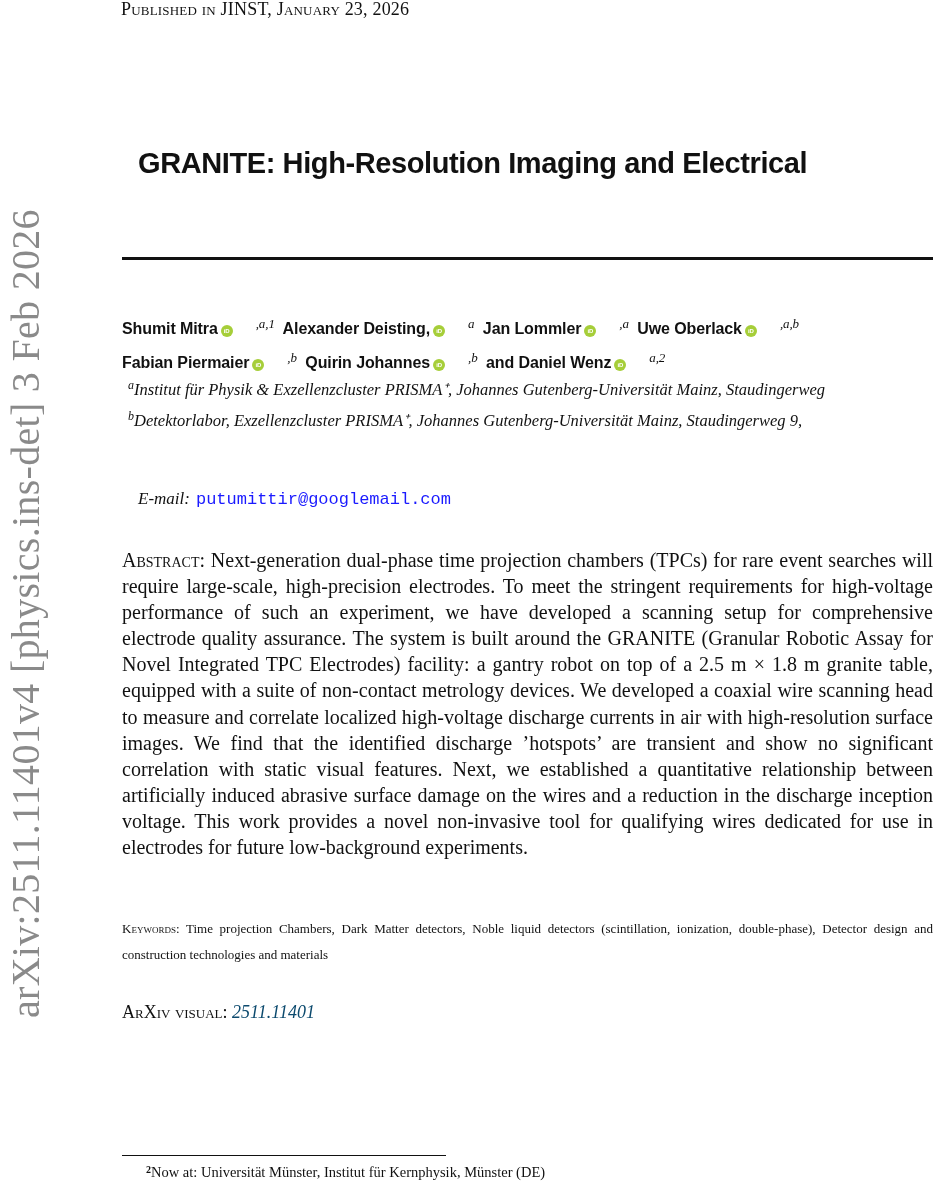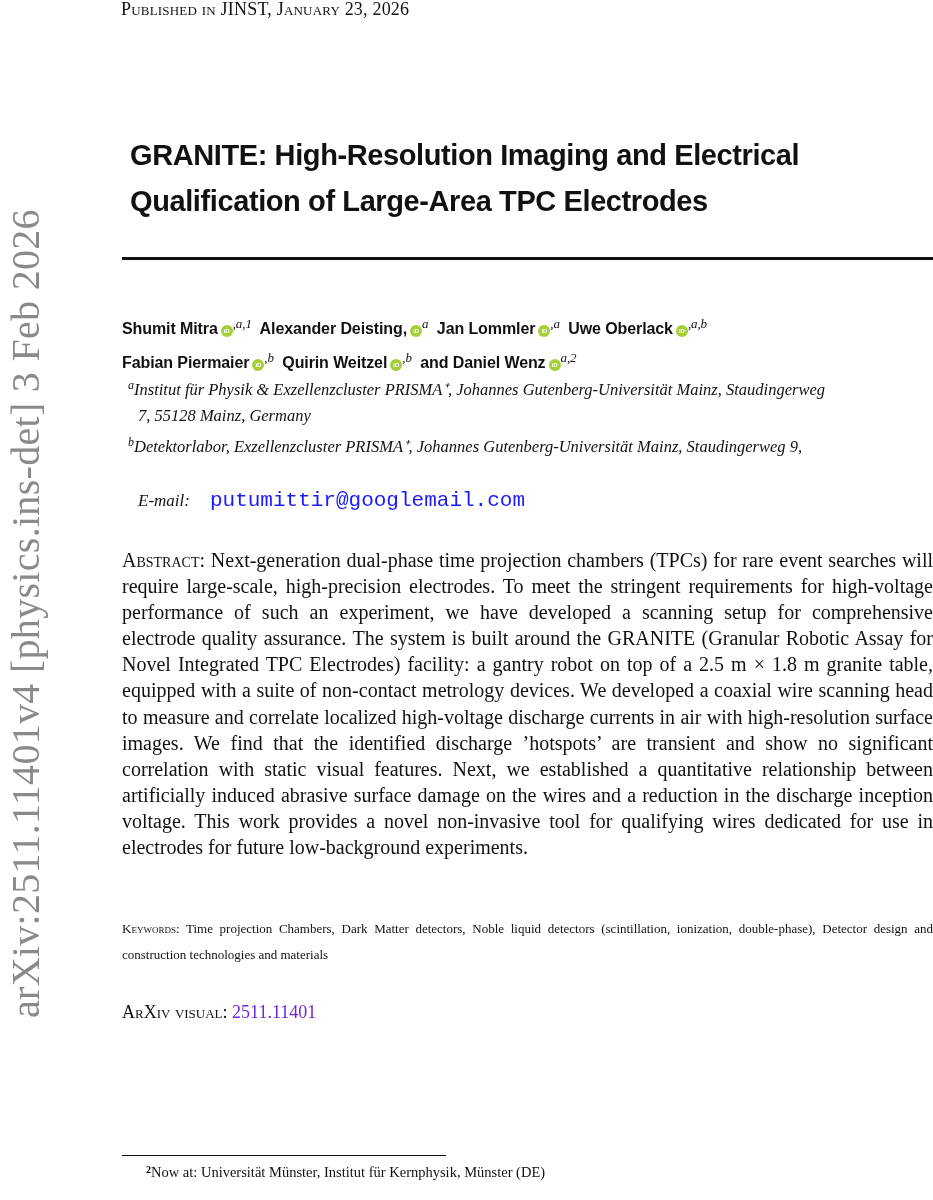--- a/index.html
+++ b/index.html
@@ -4,65 +4,63 @@
 <style>
   html, body { margin: 0; padding: 0; background: #ffffff; }
   body { width: 933px; height: 1200px; position: relative; overflow: hidden; color: #111; font-family: "Liberation Serif", serif; }
   .header-line { position: absolute; left: 121px; top: -1px; font-size: 18px; font-variant: small-caps; letter-spacing: 0.2px; text-align: right; }
   .arxiv-side { position: absolute; left: 2px; top: 1018px; transform-origin: 0 0; transform: rotate(-90deg); font-size: 40px; color: #8a8a8a; white-space: nowrap; letter-spacing: 0.3px; font-family: "Liberation Serif", serif; }
   .title { position: absolute; left: 122px; top: 124px; width: 780px; font-family: "Liberation Sans", sans-serif; font-weight: bold; font-size: 29px; line-height: 46px; letter-spacing: -0.4px; }
   .rule { position: absolute; left: 122px; top: 257px; width: 811px; height: 3px; background: #111; }
   .authors { position: absolute; left: 122px; top: 309px; width: 800px; font-family: "Liberation Sans", sans-serif; font-weight: bold; font-size: 16px; line-height: 29px; letter-spacing: -0.1px; }
   .author { white-space: nowrap; margin-right: 4px; }
   .orcid { display: inline-block; width: 12px; height: 12px; border-radius: 50%; background: #a6ce39; color: #fff; font-size: 6px; line-height: 12px; text-align: center; vertical-align: 1px; margin-left: 3px; font-weight: bold; font-family: "Liberation Sans", sans-serif; }
-  .sup { font-family: "Liberation Serif", serif; font-style: italic; font-weight: normal; font-size: 13px; vertical-align: 6px; }
+  .sup { font-family: "Liberation Serif", serif; font-style: italic; font-weight: normal; font-size: 13px; vertical-align: 6px; margin-left: 23px; }
   .affils { position: absolute; left: 128px; top: 372px; width: 805px; font-style: italic; font-size: 16.5px; line-height: 26px; }
   .affil { margin-bottom: 0; text-align: justify; }
   .affil .cont { padding-left: 10px; display: block; }
   .affil .mark { font-size: 12px; vertical-align: 6px; }
   .email { position: absolute; left: 138px; top: 489px; font-size: 17px; }
   .email .lbl { font-style: italic; }
-  .email .addr { font-family: "Liberation Mono", monospace; color: #1a1aff; font-size: 21px; margin-left: 20px; }
+  .email .addr { font-family: "Liberation Mono", monospace; color: #1a1aff; font-size: 17px; margin-left: 6px; }
   .abstract { position: absolute; left: 122px; top: 547px; width: 811px; font-size: 20px; line-height: 26.1px; text-align: justify; }
   .sc { font-variant: small-caps; }
   .keywords { position: absolute; left: 122px; top: 916px; width: 811px; font-size: 13px; line-height: 26.1px; text-align: justify; }
   .eprint { position: absolute; left: 122px; top: 1002px; font-size: 18px; }
-  .eprint .link { color: #6d28d9; }
+  .eprint .link { color: #0c4a6e; font-style: italic; }
   .fn-rule { position: absolute; left: 122px; top: 1155px; width: 324px; height: 1px; background: #111; }
   .footnotes { position: absolute; left: 146px; top: 1159px; font-size: 14.5px; line-height: 21px; }
   .footnotes .num { font-size: 10px; vertical-align: 4px; font-weight: bold; }
 </style>
 </head>
 <body>
 
 <div class="header-line">Published in JINST, January 23, 2026</div>
 
 <div class="arxiv-side">arXiv:2511.11401v4  [physics.ins-det]  3 Feb 2026</div>
 
-<h1 class="title" style="margin:8px;">
+<h1 class="title" style="margin:16px;">
   <span>GRANITE: High-Resolution Imaging and Electrical</span><br>
-  <span>Qualification of Large-Area TPC Electrodes</span>
 </h1>
 
 <div class="rule"></div>
 
 <div class="authors">
   <span class="author"><span>Shumit Mitra</span><span class="orcid">iD</span><span class="sup">,a,1</span></span>
   <span class="author"><span>Alexander Deisting,</span><span class="orcid">iD</span><span class="sup">a</span></span>
   <span class="author"><span>Jan Lommler</span><span class="orcid">iD</span><span class="sup">,a</span></span>
   <span class="author"><span>Uwe Oberlack</span><span class="orcid">iD</span><span class="sup">,a,b</span></span><br>
   <span class="author"><span>Fabian Piermaier</span><span class="orcid">iD</span><span class="sup">,b</span></span>
-  <span class="author"><span>Quirin Weitzel</span><span class="orcid">iD</span><span class="sup">,b</span></span>
+  <span class="author"><span>Quirin Johannes</span><span class="orcid">iD</span><span class="sup">,b</span></span>
   <span class="author"><span>and Daniel Wenz</span><span class="orcid">iD</span><span class="sup">a,2</span></span>
 </div>
 
 <div class="affils">
   <div class="affil">
     <span class="mark">a</span><span>Institut für Physik &amp; Exzellenzcluster PRISMA⁺, Johannes Gutenberg-Universität Mainz, Staudingerweg</span>
-    <span class="cont">7, 55128 Mainz, Germany</span>
   </div>
   <div class="affil">
     <span class="mark">b</span><span>Detektorlabor, Exzellenzcluster PRISMA⁺, Johannes Gutenberg-Universität Mainz, Staudingerweg 9,</span>
   </div>
 </div>
 
 <div class="email">
   <span class="lbl">E-mail:</span><span class="addr">putumittir@googlemail.com</span>
 </div>
 

